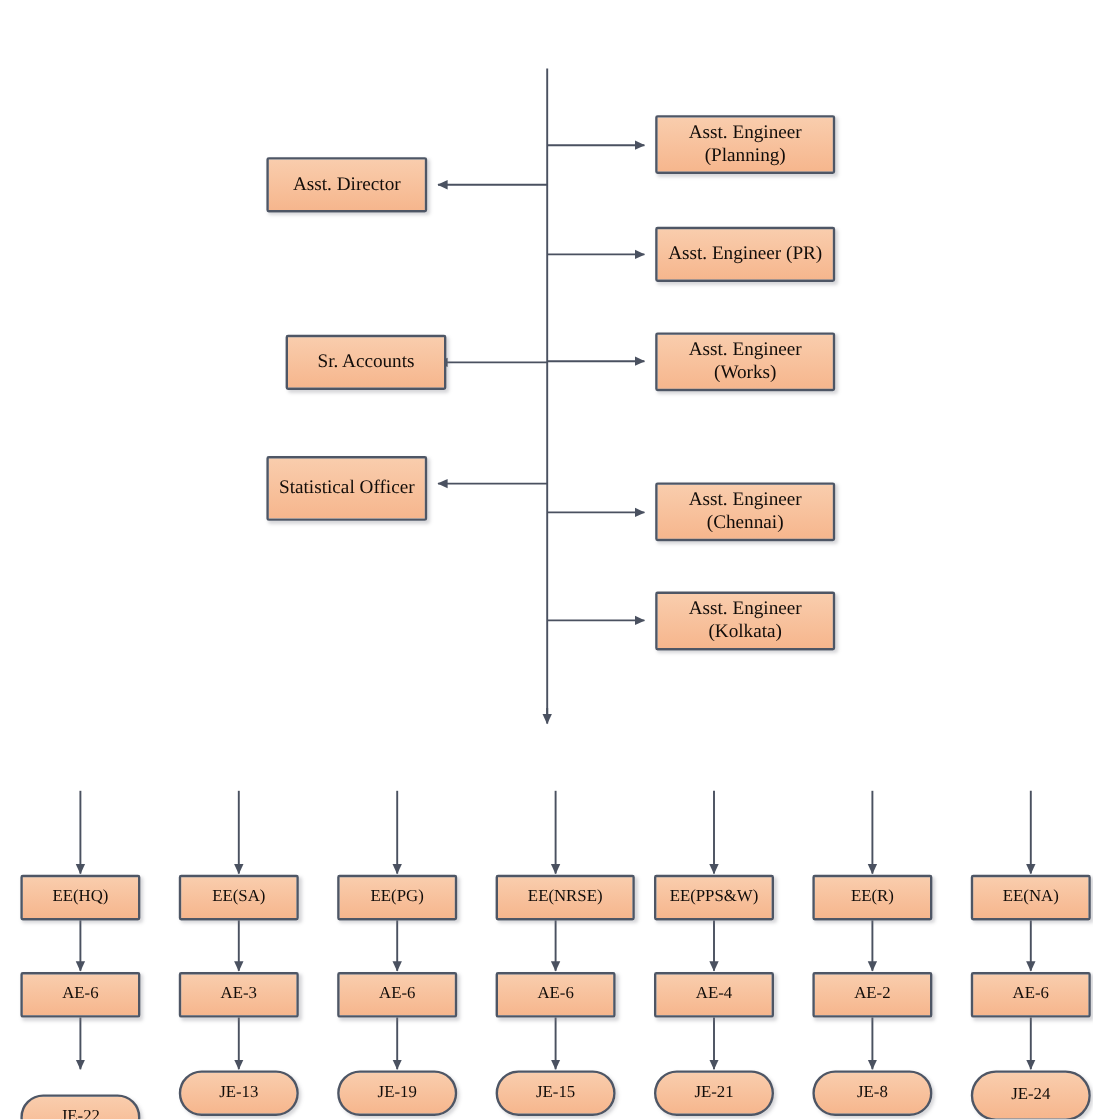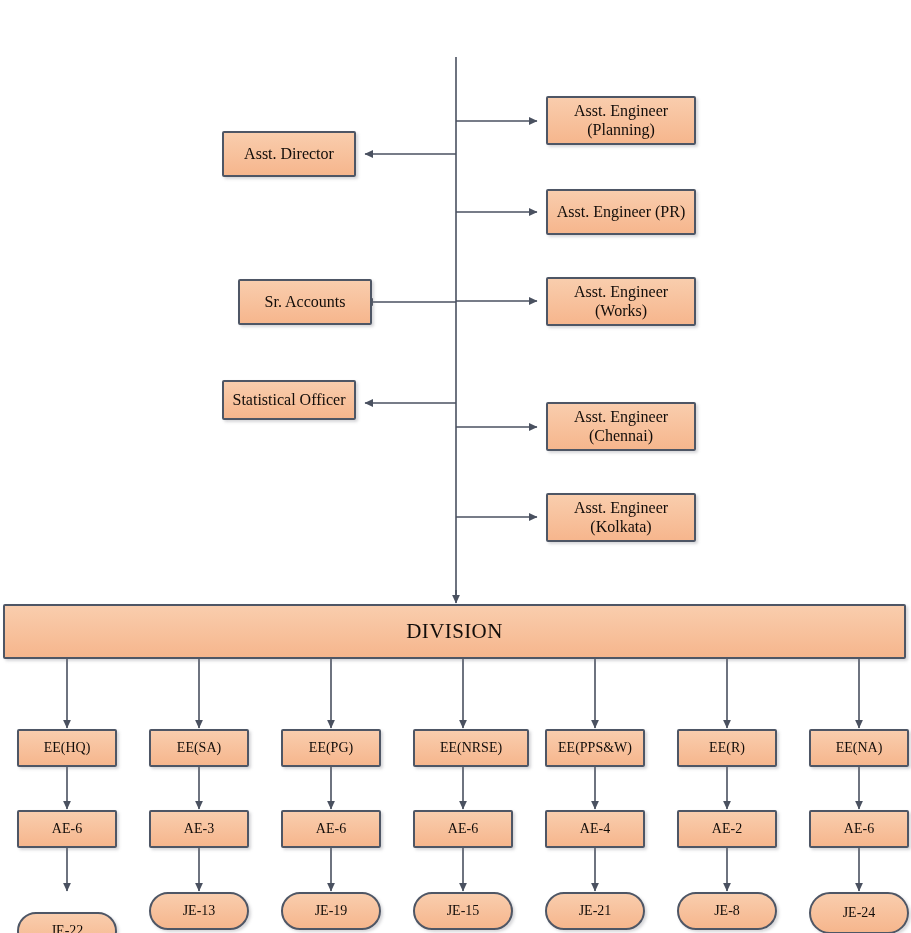--- a/index.html
+++ b/index.html
@@ -124,21 +124,21 @@
   </svg>
 
 
   <div id="left-branch-layer">
       <div class="node rect n-mid" style="left: 222px; top: 131px; width: 134px; height: 46px;">
         <span class="label">Asst. Director</span>
       </div>
       <div class="node rect n-mid" style="left: 222px; top: 279px; width: 134px; height: 46px; margin-left: 16px;">
         <span class="label">Sr. Accounts</span>
       </div>
-      <div class="node rect n-mid" style="left: 222px; top: 380px; width: 134px; height: 40px;">
+      <div class="node rect n-mid" style="left: 222px; top: 380px; width: 134px; height: 54px;">
         <span class="label">Statistical Officer</span>
       </div>
     </div>
 
   <div id="right-branch-layer">
       <div class="node rect n-mid" style="left: 546px; top: 96px; width: 150px; height: 49px;">
         <span class="label">Asst. Engineer
 (Planning)</span>
       </div>
       <div class="node rect n-mid" style="left: 546px; top: 189px; width: 150px; height: 46px;">
@@ -151,23 +151,20 @@
       <div class="node rect n-mid" style="left: 546px; top: 402px; width: 150px; height: 49px;">
         <span class="label">Asst. Engineer
 (Chennai)</span>
       </div>
       <div class="node rect n-mid" style="left: 546px; top: 493px; width: 150px; height: 49px;">
         <span class="label">Asst. Engineer
 (Kolkata)</span>
       </div>
     </div>
 
-  <div class="node rect n-division" id="node-division" style="left: 3px; top: 604px; width: 903px; height: 55px;">
-    <span class="label">DIVISION</span>
-  </div>
 
   <div id="columns-layer">
       <div class="node rect n-small" style="left: 17px; top: 729px; width: 100px; height: 38px;">
         <span class="label">EE(HQ)</span>
       </div>
       <div class="node rect n-small" style="left: 17px; top: 810px; width: 100px; height: 38px;">
         <span class="label">AE-6</span>
       </div>
       <div class="node n-pill rounded" style="left: 17px; top: 892px; width: 100px; height: 38px; margin-top: 20px;">
         <span class="label">JE-22</span>

